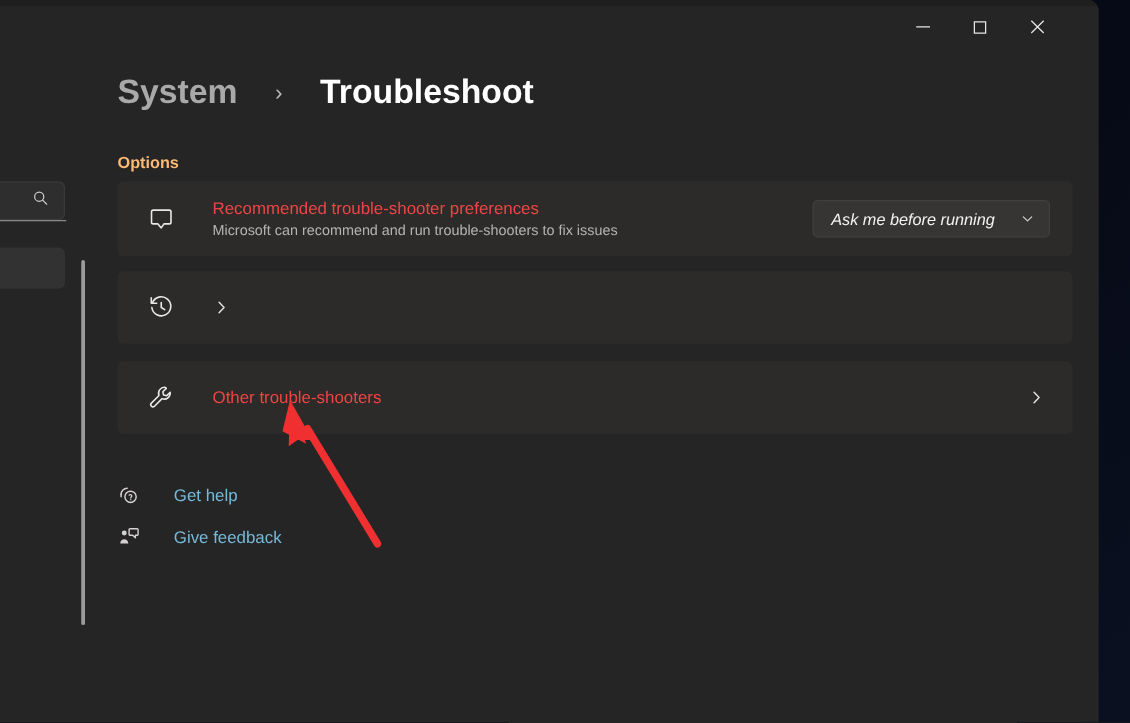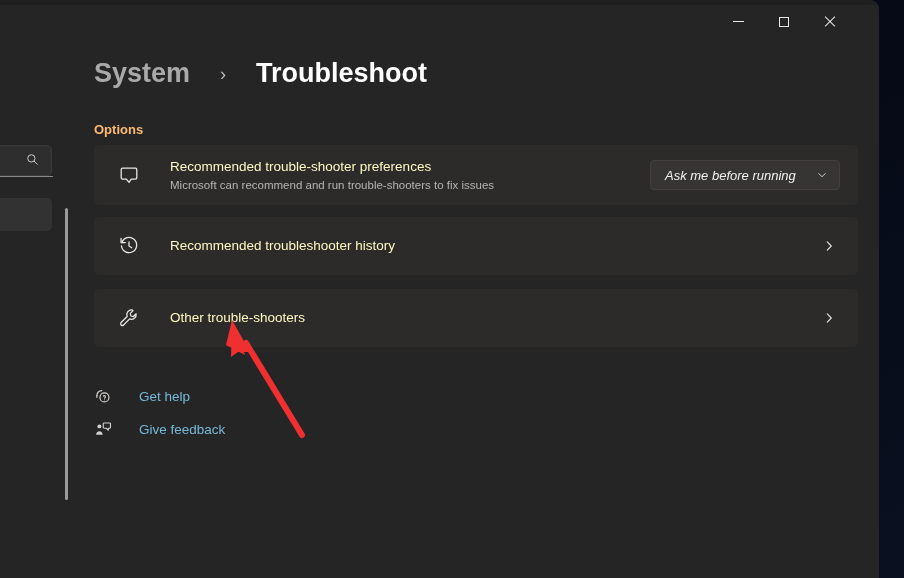--- a/index.html
+++ b/index.html
@@ -201,21 +201,21 @@
     height: 34px;
     display: flex;
     align-items: center;
     justify-content: center;
     color: #e8e8e8;
     margin-right: 24px;
   }
   .card-text { flex: 1; min-width: 0; }
   .card-title {
     font-size: 13.5px;
-    color: #fef9c3;
+    color: #ef4444;
     line-height: 18px;
   }
   .card-sub {
     font-size: 11.5px;
     color: #b6b4b3;
     line-height: 16px;
     margin-top: 1px;
   }
 
   .dropdown {
@@ -346,23 +346,20 @@
       </div>
     </div>
 
     <div class="card" id="card-1">
       <div class="card-icon">
         <svg width="22" height="22" viewBox="0 0 24 24" fill="none">
           <path d="M4.2 8.2A8.3 8.3 0 1 1 3.8 12" stroke="#e8e8e8" stroke-width="1.4" stroke-linecap="round"></path>
           <path d="M3.3 3.6v4.7h4.7" stroke="#e8e8e8" stroke-width="1.4" stroke-linecap="round" stroke-linejoin="round"></path>
           <path d="M12 7.6V12l3 1.9" stroke="#e8e8e8" stroke-width="1.4" stroke-linecap="round" stroke-linejoin="round"></path>
         </svg>
-      </div>
-      <div class="card-text">
-        <div class="card-title">Recommended troubleshooter history</div>
       </div>
       <div class="card-chevron">
         <svg width="14" height="14" viewBox="0 0 16 16" fill="none">
           <path d="M6 3.2 10.6 8 6 12.8" stroke="#e2e2e2" stroke-width="1.3" stroke-linecap="round" stroke-linejoin="round"></path>
         </svg>
       </div>
     </div>
 
     <div class="card" id="card-2">
       <div class="card-icon">

